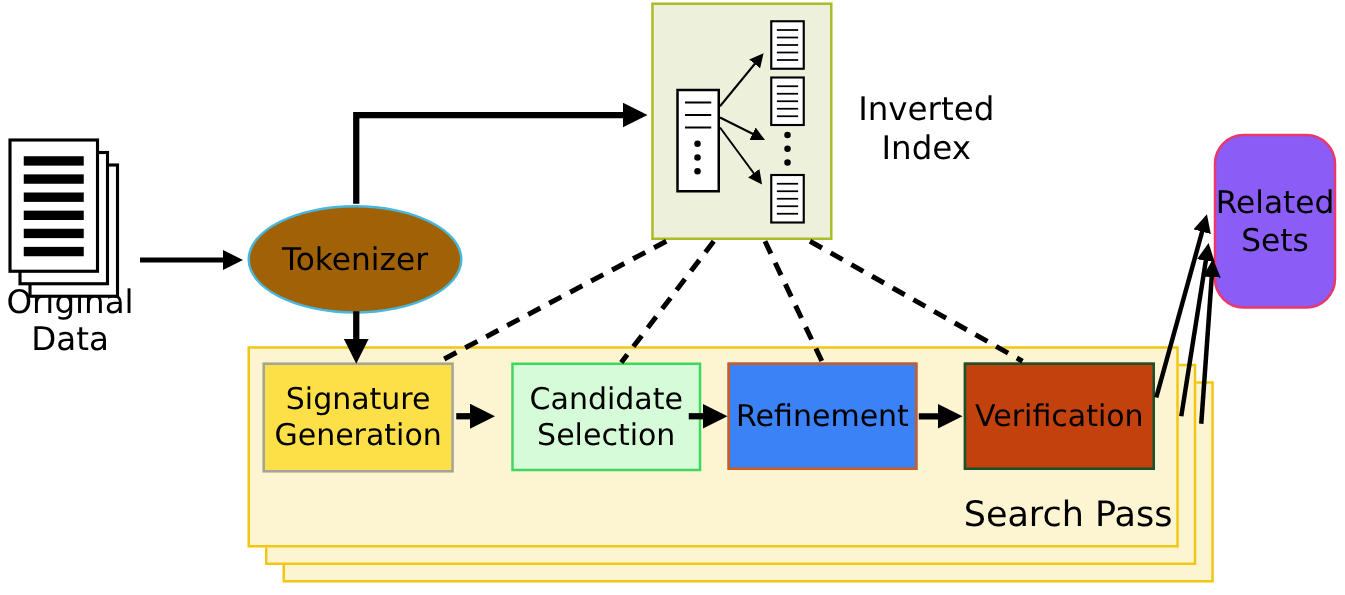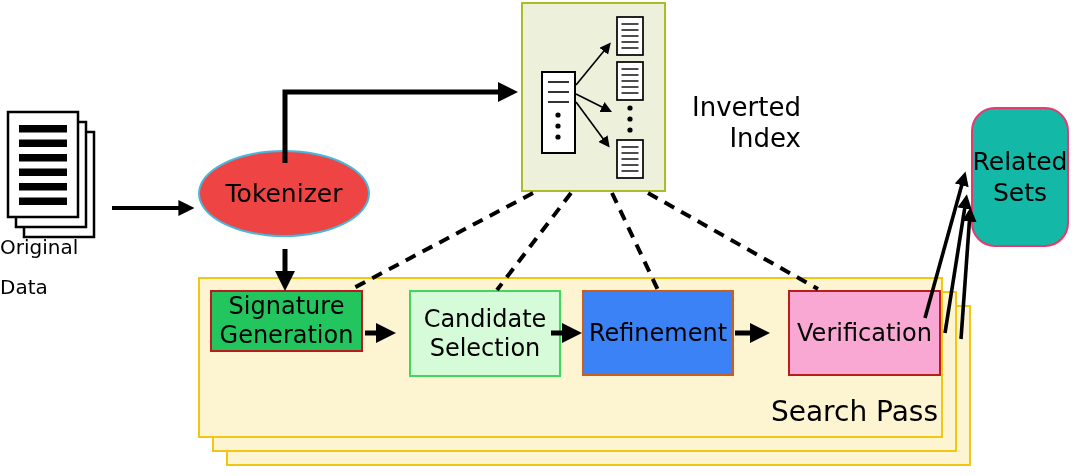--- a/index.html
+++ b/index.html
@@ -7,53 +7,53 @@
     position:relative;width:1076px;height:476px;background:#ffffff;
     font-family:"DejaVu Sans","Liberation Sans",sans-serif;color:#000;
     overflow:hidden;
   }
   #canvas *{box-sizing:border-box;}
   .abs{position:absolute;}
   .center{display:flex;align-items:center;justify-content:center;text-align:center;}
 
   
   #tokenizer{
-    left:198px;top:150px;width:172px;height:87px;border-radius:50%;
-    background:#ef4444;border:2px solid #48b7dd;font-size:25px;
+    left:198px;top:164px;width:172px;height:87px;border-radius:50%;
+    background:#a16207;border:2px solid #48b7dd;font-size:25px;
   }
 
   
   #index-box{left:521px;top:2px;width:145px;height:190px;
     background:#edf1db;border:2px solid #abbc29;}
-  #index-label{left:681px;top:73px;width:120px;font-size:26px;line-height:31px;text-align:right;margin-top:19px;}
+  #index-label{left:681px;top:73px;width:120px;font-size:26px;line-height:31px;text-align:center;}
 
   
   .pass-layer{background:#fdf5d2;border:2px solid #f2c714;}
   #pass-layer-3{left:226px;top:305px;width:745px;height:161px;}
   #pass-layer-2{left:212px;top:291px;width:745px;height:161px;}
   #pass-layer-1{left:198px;top:277px;width:745px;height:161px;}
   #search-pass-label{left:758px;top:395px;width:180px;font-size:28px;text-align:right;}
 
   
   .step{font-size:24px;line-height:29px;}
-  #step-signature{left:210px;top:290px;width:153px;height:62px;
-    background:#22c55e;border:2px solid #b91c1c;}
+  #step-signature{left:210px;top:290px;width:153px;height:88px;
+    background:#fde047;border:2px solid #a3a3a3;}
   #step-candidate{left:397px;top:290px;width:152px;height:87px;
     background:#d6fbd8;border:2px solid #41d75e;margin-left:12px;}
   #step-refinement{left:582px;top:290px;width:152px;height:86px;
     background:#3b82f6;border:2px solid #cb5d1f;}
-  #step-verification{left:788px;top:290px;width:153px;height:86px;
-    background:#f9a8d4;border:2px solid #b91c1c;}
+  #step-verification{left:771px;top:290px;width:153px;height:86px;
+    background:#c2410c;border:2px solid #14532d;}
 
   
   #related-sets{left:971px;top:107px;width:98px;height:140px;border-radius:24px;
-    background:#14b8a6;border:2px solid #e8386e;font-size:25px;line-height:31px;}
+    background:#8b5cf6;border:2px solid #e8386e;font-size:25px;line-height:31px;}
 
   
-  #original-label{left:0px;top:227px;width:112px;font-size:20px;line-height:40px;text-align:left;}
+  #original-label{left:0px;top:227px;width:112px;font-size:26px;line-height:30px;text-align:center;}
 
   #overlay{position:absolute;left:0;top:0;width:1076px;height:476px;pointer-events:none;}
 </style>
 </head>
 <body>
 
 <div id="canvas">
 
   <div id="pass-layer-3" class="abs pass-layer"></div>
   <div id="pass-layer-2" class="abs pass-layer"></div>

